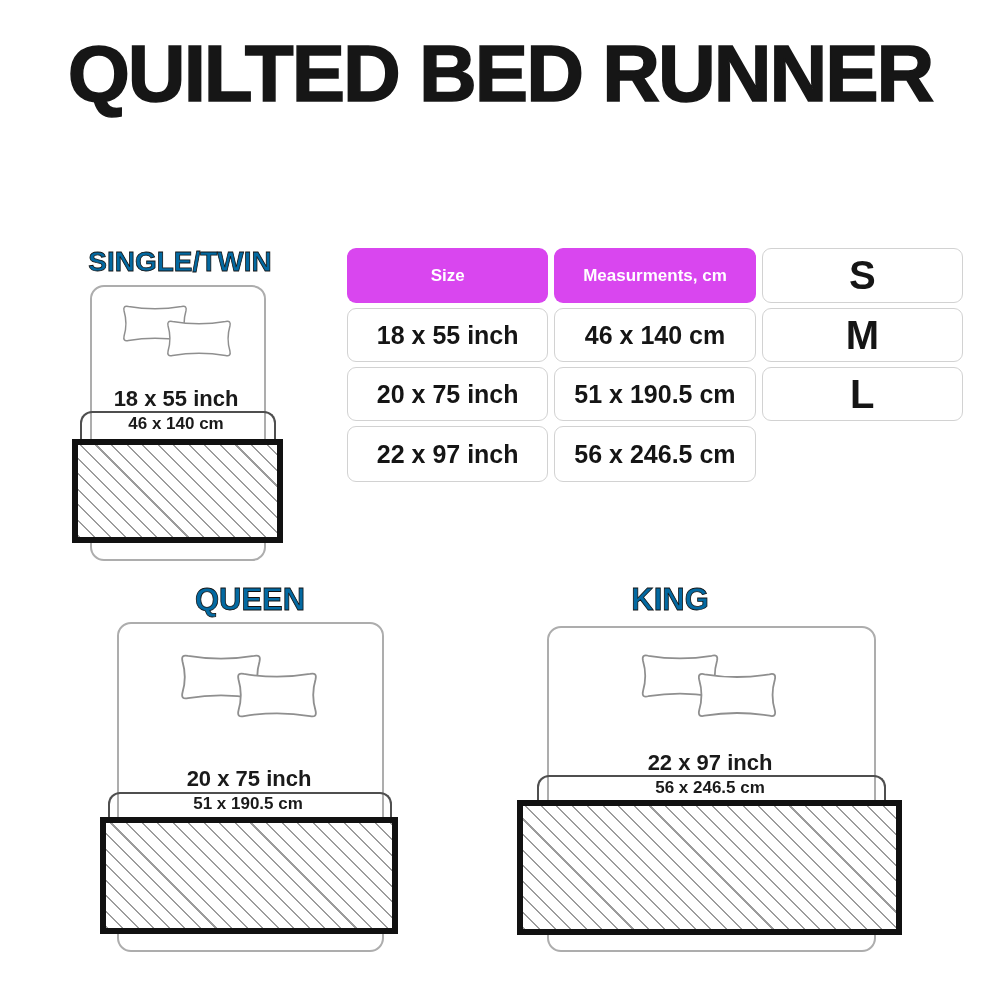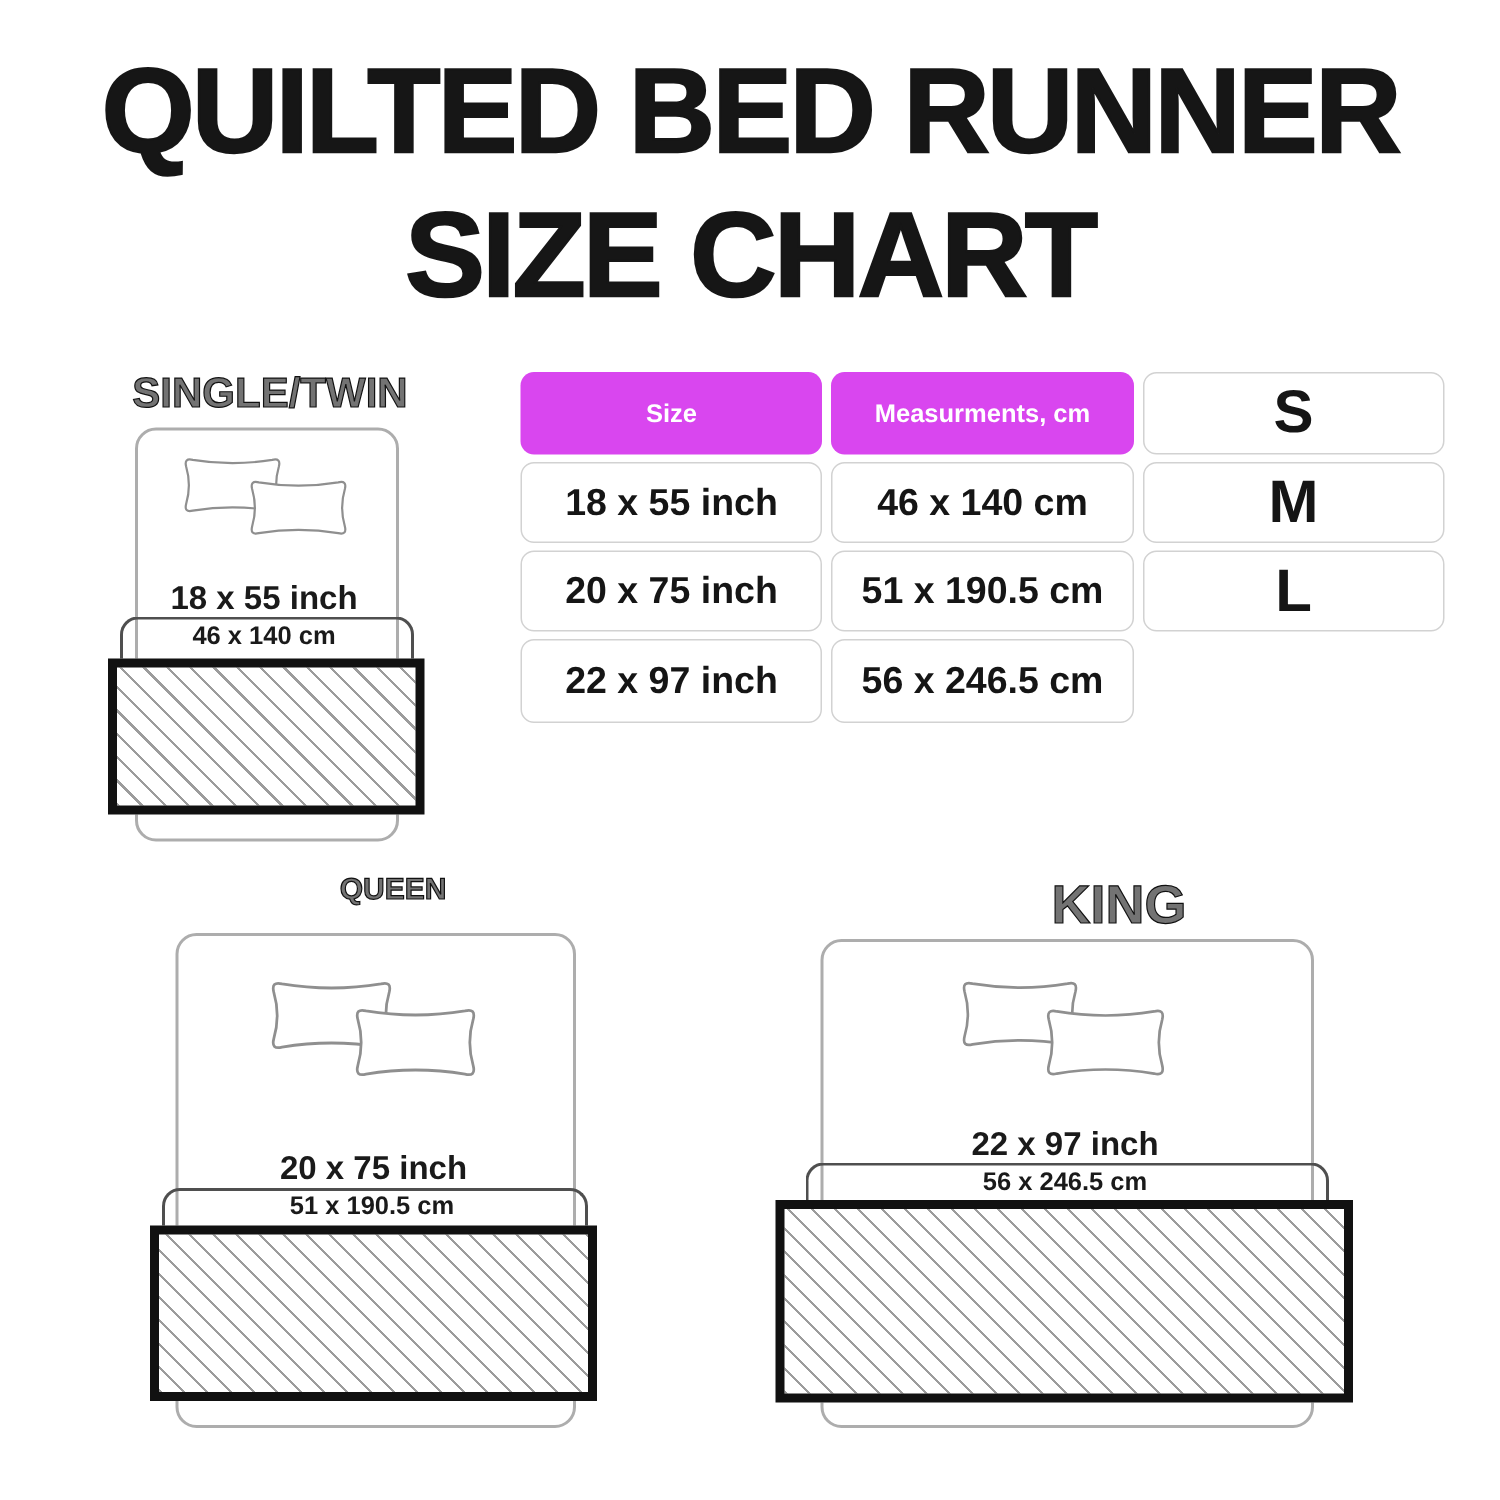--- a/index.html
+++ b/index.html
@@ -9,21 +9,21 @@
   }
   
   .title{
     position:absolute;left:0;top:26px;width:1000px;text-align:center;
     font-size:80px;font-weight:700;letter-spacing:-2px;line-height:96px;color:#161616;
     -webkit-text-stroke:1.5px #161616;
   }
   
   .bed-label{
     position:absolute;transform:translateX(-50%);white-space:nowrap;
-    font-weight:700;color:#737373;-webkit-text-stroke:0.8px #111;z-index:4;
+    font-weight:700;color:#0369a1;-webkit-text-stroke:0.8px #111;z-index:4;
   }
   .bed{
     position:absolute;border:2px solid #adadad;border-radius:14px;background:#ffffff;z-index:1;
   }
   .pillow{position:absolute;}
   .dim-label{
     position:absolute;transform:translateX(-50%);white-space:nowrap;
     font-weight:700;color:#1a1a1a;z-index:4;
   }
   .inch-label{font-size:22px;}
@@ -58,21 +58,20 @@
   .td.size-cell{font-size:40px;}
   .td.meas-cell{font-size:25px;}
 </style>
 </head>
 <body>
 
 <div class="page">
 
   <header class="title">
     <div>QUILTED BED RUNNER</div>
-    <div>SIZE CHART</div>
   </header>
 
   <section>
     <div class="bed-label" style="left:180px;top:246px;font-size:28px">SINGLE/TWIN</div>
     <div class="bed" style="left:90px;top:285px;width:172px;height:272px">
       <svg class="pillow" style="left:26px;top:10px" width="74" height="53" viewBox="0 0 100 72">
         <path d="M 14 13 Q 50 19 86 13 Q 94 11 92 19 Q 87 36 92 53 Q 94 61 86 59 Q 50 53 14 59 Q 6 61 8 53 Q 13 36 8 19 Q 6 11 14 13 Z" fill="#ffffff" stroke="#8f8f8f" stroke-width="2" stroke-linejoin="round"></path>
       </svg>
       <svg class="pillow" style="left:70px;top:25px" width="74" height="53" viewBox="0 0 100 72">
         <path d="M 14 13 Q 50 19 86 13 Q 94 11 92 19 Q 87 36 92 53 Q 94 61 86 59 Q 50 53 14 59 Q 6 61 8 53 Q 13 36 8 19 Q 6 11 14 13 Z" fill="#ffffff" stroke="#8f8f8f" stroke-width="2" stroke-linejoin="round"></path>
@@ -95,37 +94,37 @@
     <div class="td size-cell">M</div>
     <div class="td meas-cell">20 x 75 inch</div>
     <div class="td meas-cell">51 x 190.5 cm</div>
 
     <div class="td size-cell">L</div>
     <div class="td meas-cell">22 x 97 inch</div>
     <div class="td meas-cell">56 x 246.5 cm</div>
   </section>
 
   <section>
-    <div class="bed-label" style="left:262px;top:582px;font-size:20px">QUEEN</div>
+    <div class="bed-label" style="left:250px;top:582px;font-size:31px">QUEEN</div>
     <div class="bed" style="left:117px;top:622px;width:263px;height:326px">
       <svg class="pillow" style="left:55px;top:20px" width="94" height="66" viewBox="0 0 100 72">
         <path d="M 14 13 Q 50 19 86 13 Q 94 11 92 19 Q 87 36 92 53 Q 94 61 86 59 Q 50 53 14 59 Q 6 61 8 53 Q 13 36 8 19 Q 6 11 14 13 Z" fill="#ffffff" stroke="#8f8f8f" stroke-width="2" stroke-linejoin="round"></path>
       </svg>
       <svg class="pillow" style="left:111px;top:38px" width="94" height="66" viewBox="0 0 100 72">
         <path d="M 14 13 Q 50 19 86 13 Q 94 11 92 19 Q 87 36 92 53 Q 94 61 86 59 Q 50 53 14 59 Q 6 61 8 53 Q 13 36 8 19 Q 6 11 14 13 Z" fill="#ffffff" stroke="#8f8f8f" stroke-width="2" stroke-linejoin="round"></path>
       </svg>
     </div>
     <div class="dim-label inch-label" style="left:249px;top:766px">20 x 75 inch</div>
     <div class="bracket" style="left:108px;top:792px;width:280px;height:30px"></div>
     <div class="dim-label cm-label" style="left:248px;top:794px">51 x 190.5 cm</div>
     <div class="runner" style="left:100px;top:817px;width:286px;height:105px"></div>
   </section>
 
   <section>
-    <div class="bed-label" style="left:746px;top:582px;font-size:36px">KING</div>
+    <div class="bed-label" style="left:670px;top:582px;font-size:31px">KING</div>
     <div class="bed" style="left:547px;top:626px;width:325px;height:322px">
       <svg class="pillow" style="left:87px;top:16px" width="88" height="64" viewBox="0 0 100 72">
         <path d="M 14 13 Q 50 19 86 13 Q 94 11 92 19 Q 87 36 92 53 Q 94 61 86 59 Q 50 53 14 59 Q 6 61 8 53 Q 13 36 8 19 Q 6 11 14 13 Z" fill="#ffffff" stroke="#8f8f8f" stroke-width="2" stroke-linejoin="round"></path>
       </svg>
       <svg class="pillow" style="left:143px;top:34px" width="90" height="66" viewBox="0 0 100 72">
         <path d="M 14 13 Q 50 19 86 13 Q 94 11 92 19 Q 87 36 92 53 Q 94 61 86 59 Q 50 53 14 59 Q 6 61 8 53 Q 13 36 8 19 Q 6 11 14 13 Z" fill="#ffffff" stroke="#8f8f8f" stroke-width="2" stroke-linejoin="round"></path>
       </svg>
     </div>
     <div class="dim-label inch-label" style="left:710px;top:750px">22 x 97 inch</div>
     <div class="bracket" style="left:537px;top:775px;width:345px;height:30px"></div>

